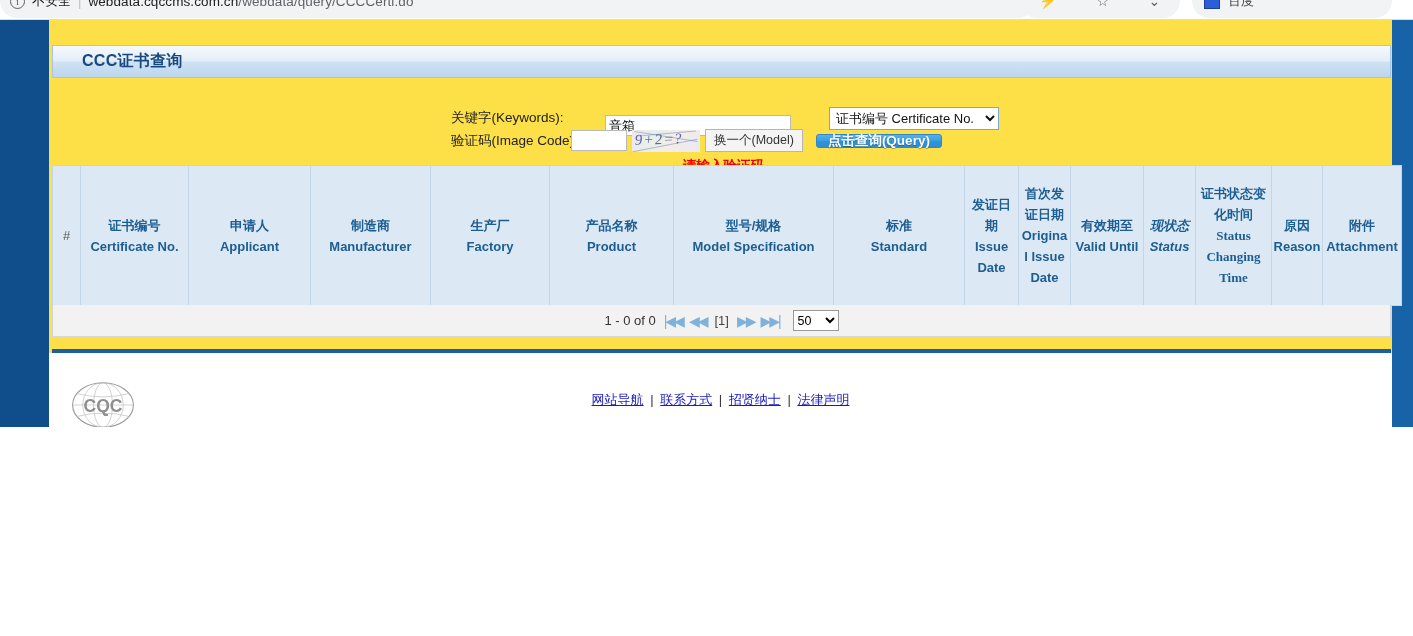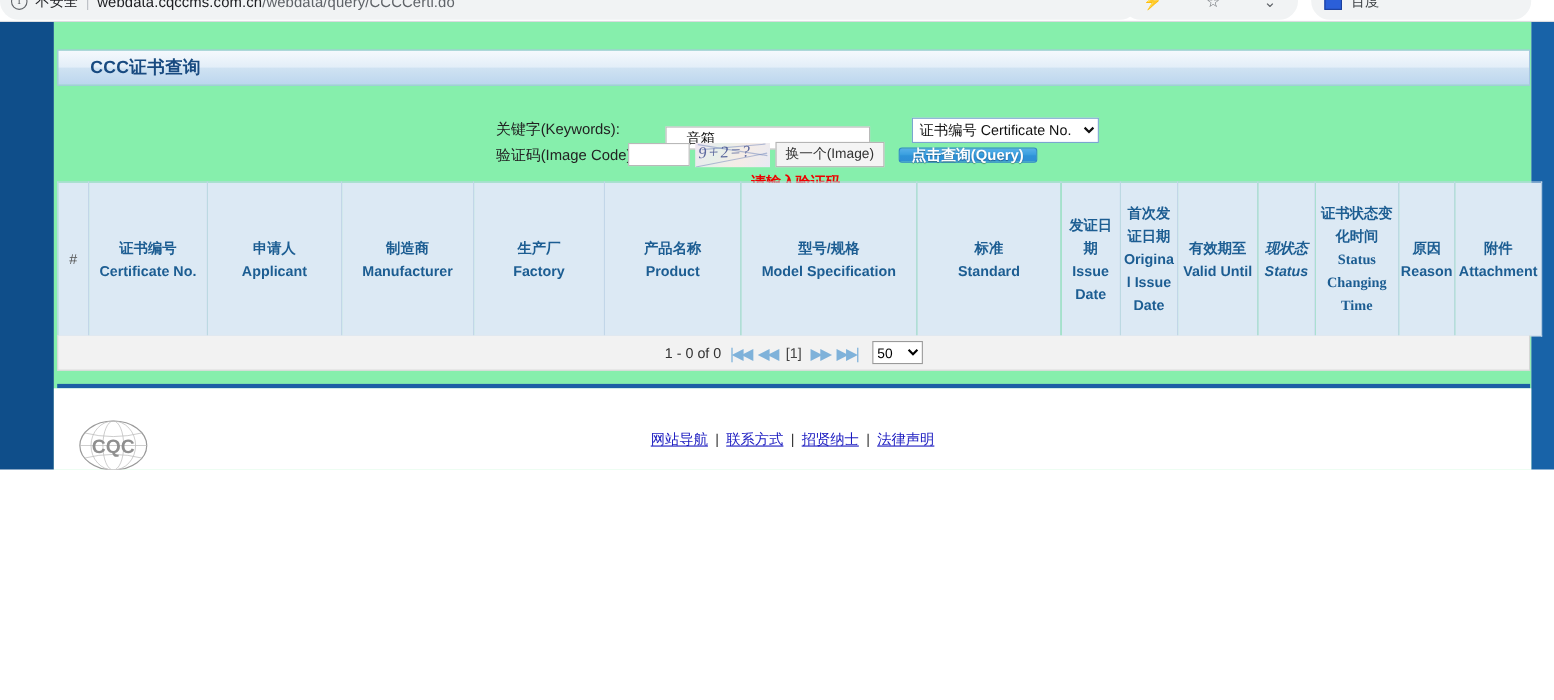--- a/index.html
+++ b/index.html
@@ -64,21 +64,21 @@
   #left-band {
     position: absolute; left: 0; top: 0; width: 49px; height: 407px;
     background: #0f4e8a;
   }
   #right-band {
     position: absolute; left: 1392px; top: 0; width: 21px; height: 407px;
     background: #1863a8;
   }
   #content {
     position: absolute; left: 49px; top: 0; width: 1343px; height: 407px;
-    background: #86efac;
+    background: #fde047;
   }
   #viewport-below {
     position: absolute; left: 0; top: 427px; width: 1413px; height: 209px;
     background: #ffffff;
   }
 
   
   #title-bar {
     position: absolute; left: 3px; top: 25px;
     width: 1339px; height: 33px;
@@ -98,21 +98,21 @@
   #row-keywords { left: 402px; top: 20px; gap: 34px; }
   #row-code     { left: 402px; top: 49px; }
   .form-label {
     width: 120px; text-align: right; padding-right: 8px;
     font-size: 13.5px; color: #222; white-space: nowrap;
   }
   #kw-input {
     width: 186px; height: 21px;
     border: 1px solid #b9b9b9; background: #fff;
     font-size: 13px; font-family: "Liberation Sans", sans-serif;
-    padding: 0 18px; color: #111; margin-top: 15px;
+    padding: 0 3px; color: #111; margin-top: 15px;
   }
   #kw-select {
     width: 170px; height: 23px; margin-left: 4px;
     border: 1px solid #7aa6d0; background: #fff;
     font-size: 13px; font-family: "Liberation Sans", sans-serif;
     color: #111; padding: 0 2px;
   }
   #code-input {
     width: 56px; height: 21px; border: 1px solid #b9b9b9; background: #fff;
     font-size: 13px; padding: 0 3px;
@@ -249,21 +249,21 @@
 
       <div class="form-row" id="row-code">
         <span class="form-label">验证码(Image Code):</span>
         <input id="code-input" type="text" value="" style="">
         <span id="captcha-img">
           <span class="noise" style="left:2px; top:6px; width:64px; transform:rotate(9deg);"></span>
           <span class="noise" style="left:0px; top:15px; width:66px; transform:rotate(-11deg);"></span>
           <span class="noise" style="left:6px; top:3px; width:58px; transform:rotate(-5deg);"></span>
           <span id="captcha-text">9+2=?</span>
         </span>
-        <button id="change-btn">换一个(Image)</button>
+        <button id="change-btn">换一个(Model)</button>
         <button id="query-btn">点击查询(Query)</button>
       </div>
 
       <div id="error-msg">请输入验证码</div>
     </div>
 
     <div id="table-wrap">
       <table class="grid">
         <thead>
           <tr id="head-row">

